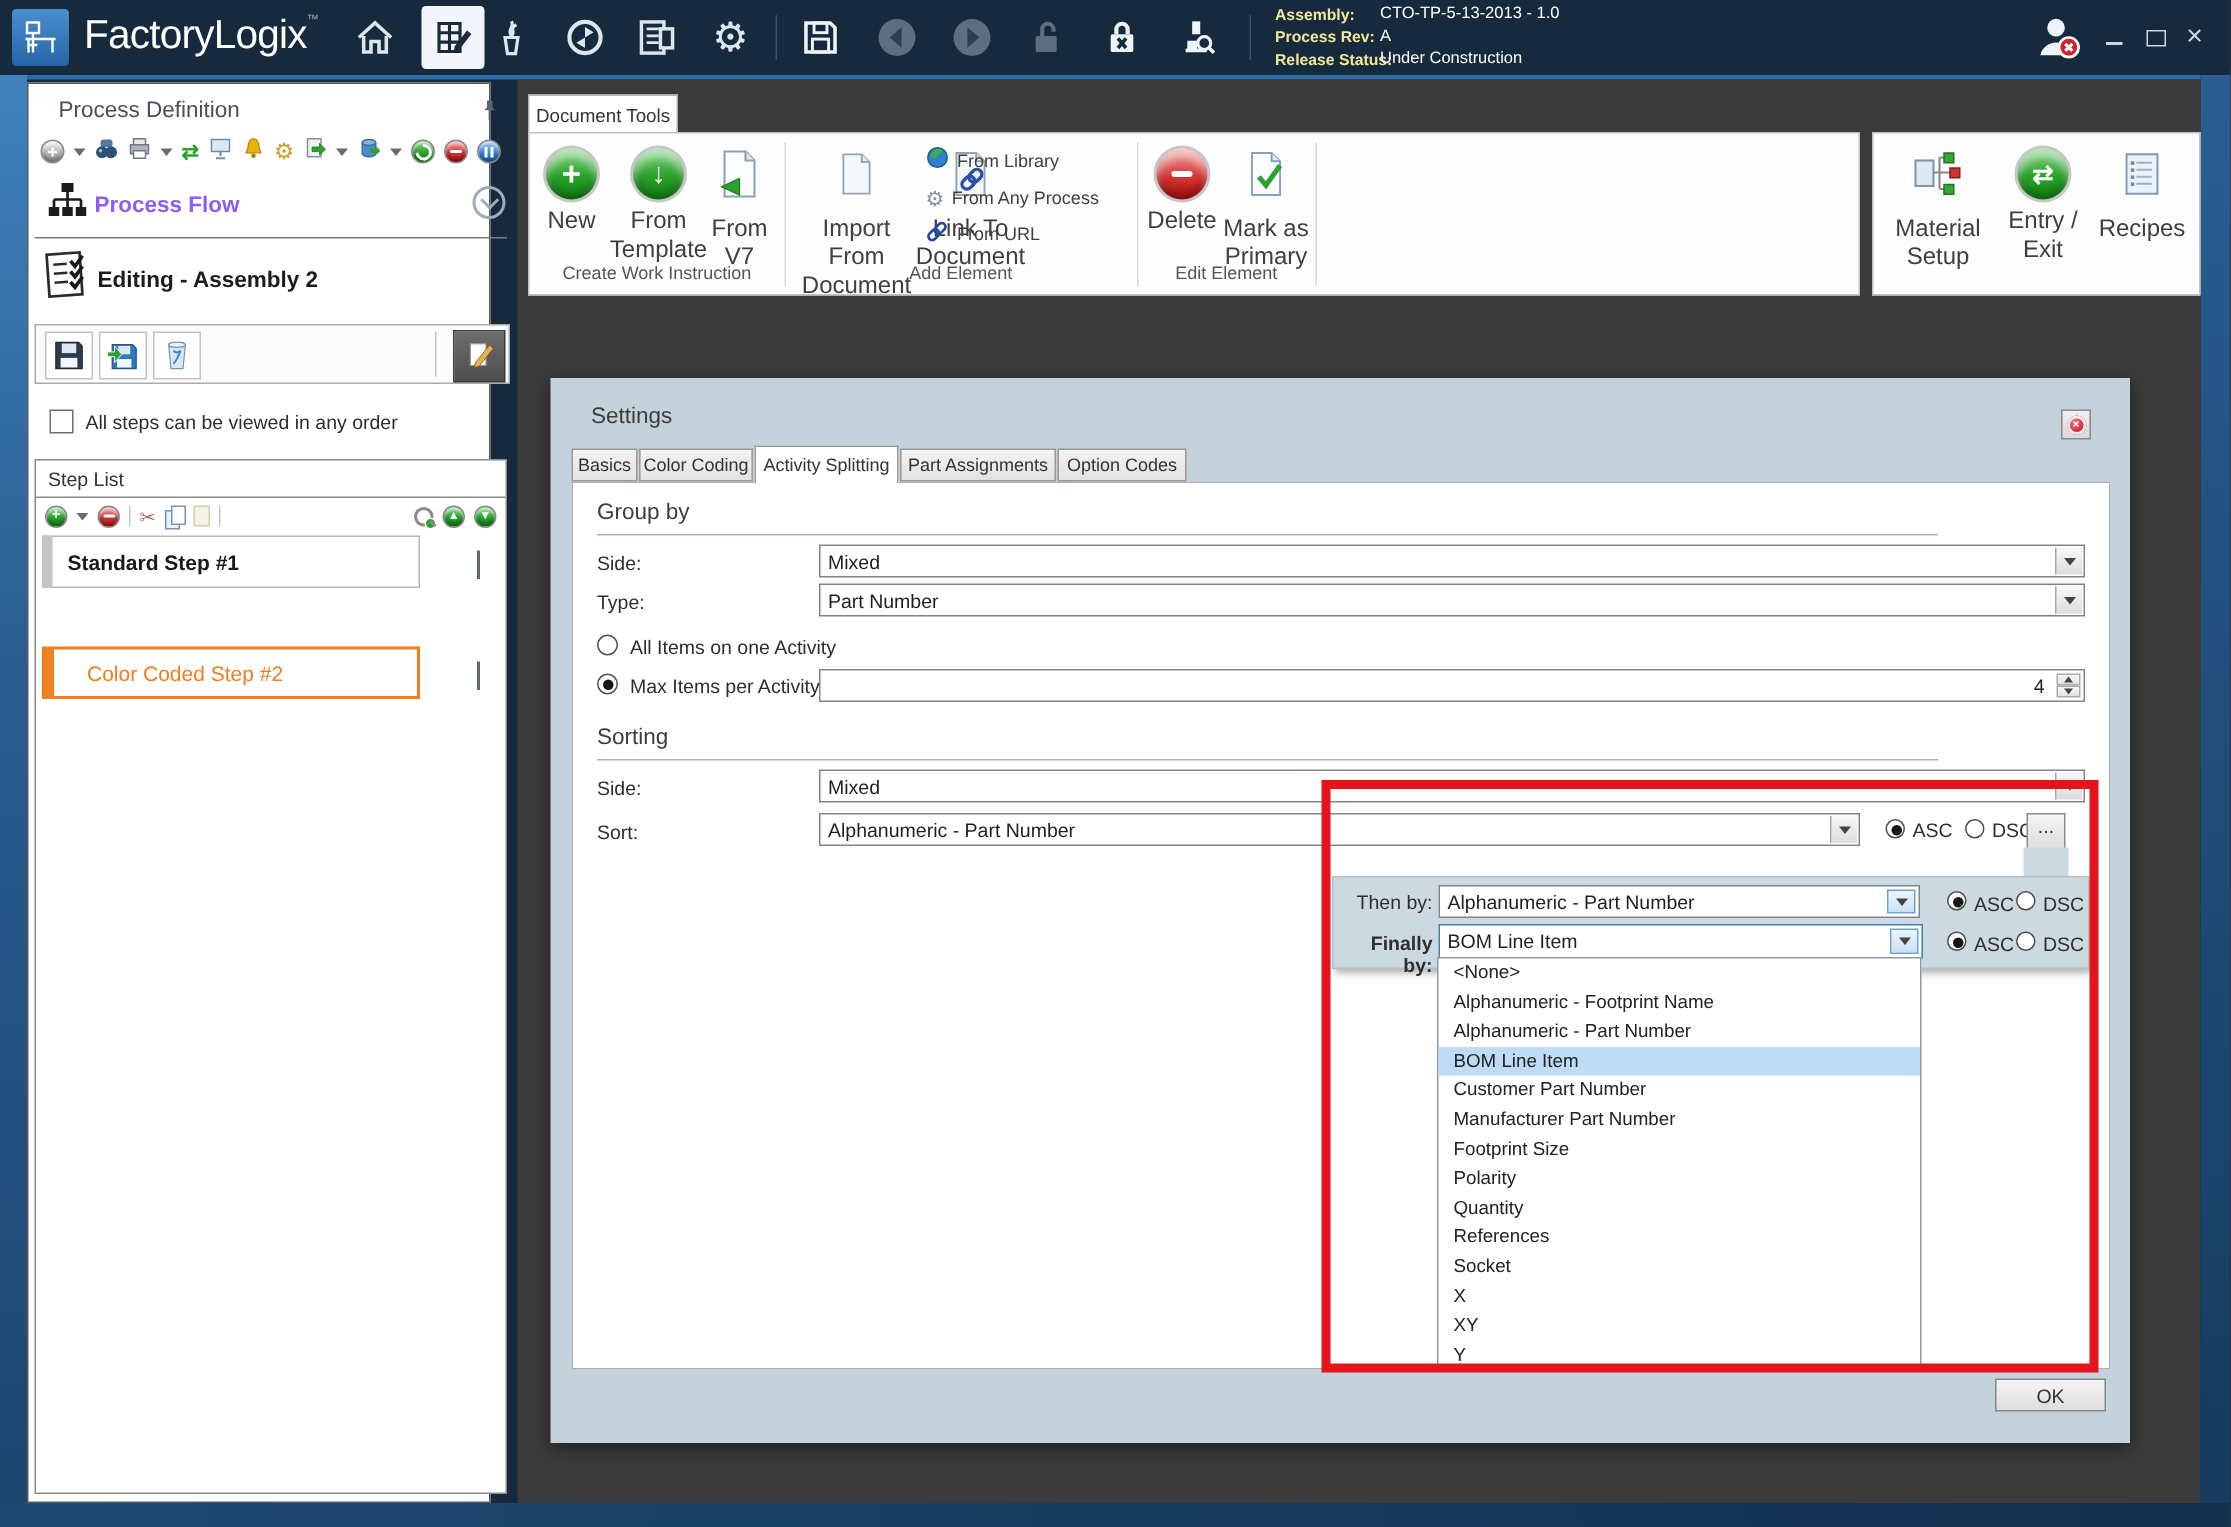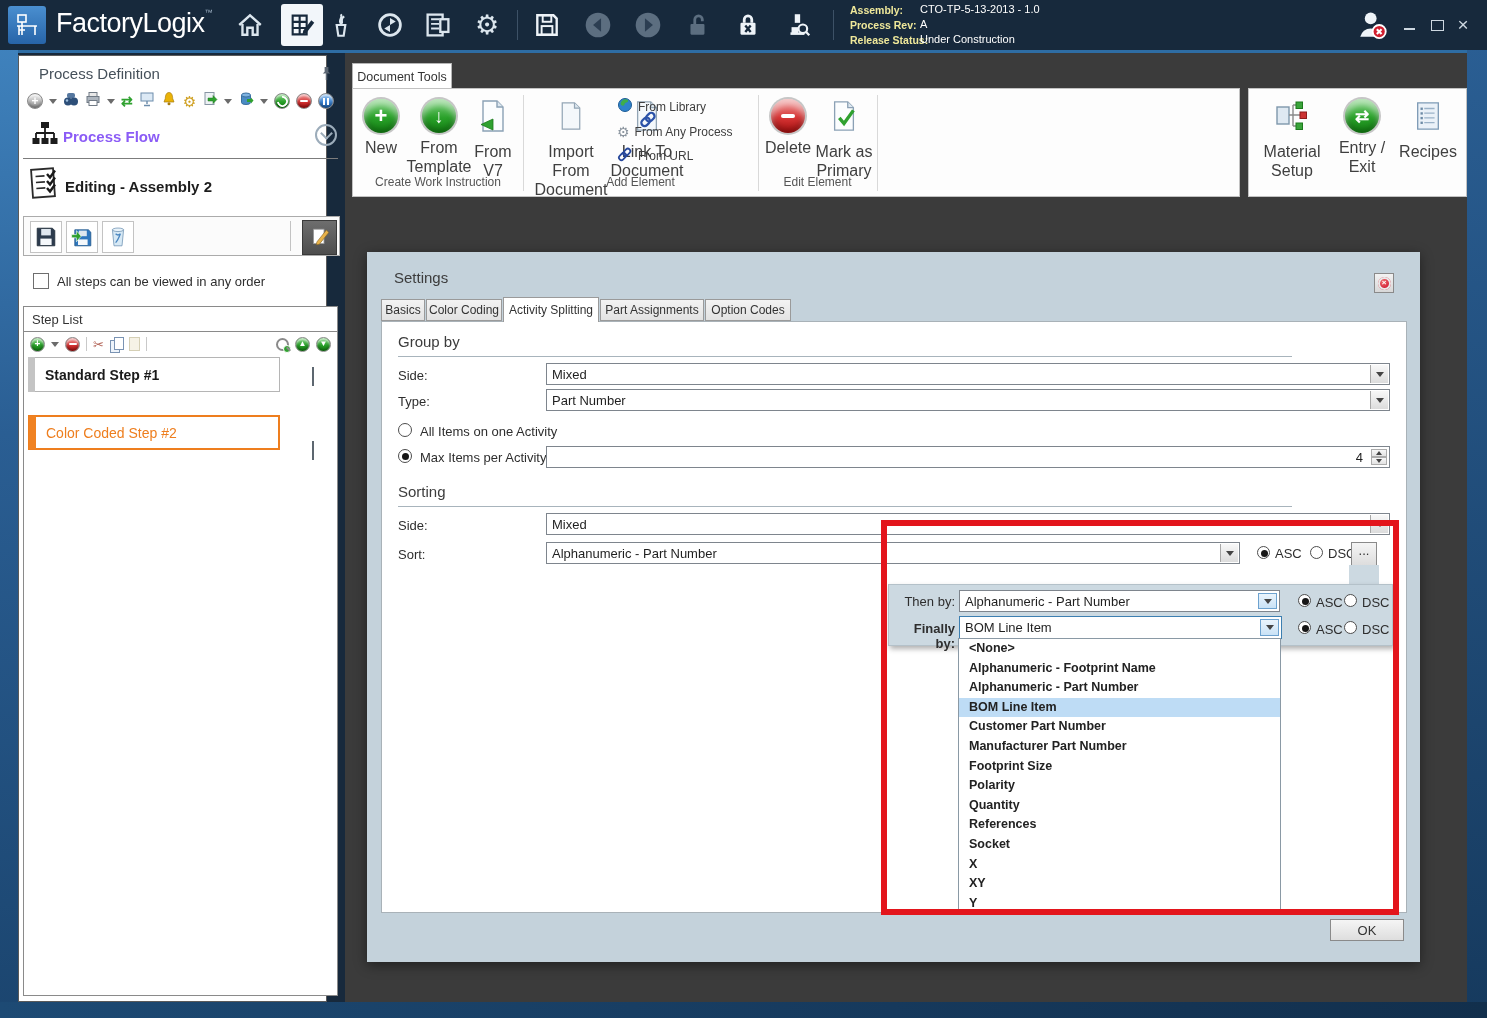--- a/index.html
+++ b/index.html
@@ -18,21 +18,21 @@
   .tbtn{position:absolute;top:4px;width:40px;height:42px;display:flex;align-items:center;justify-content:center;}
   .tbtn svg{display:block;}
   .tile{background:#f2f6fa;border-radius:3px;width:42px;}
   .tsep{position:absolute;top:10px;width:1px;height:30px;background:#3d5166;}
   .asm-label{position:absolute;left:850px;font-size:10.5px;font-weight:bold;color:#efe89a;}
   .asm-value{position:absolute;left:920px;font-size:11px;color:#fff;}
   .winbtn{position:absolute;top:14px;width:22px;height:22px;color:#cdd7e0;display:flex;align-items:center;justify-content:center;font-size:15px;}
   .maxglyph{width:11px;height:9px;border:1.5px solid #cdd7e0;}
   .minglyph{width:11px;height:2px;background:#cdd7e0;margin-top:8px;}
   
-  .sidebar{position:absolute;left:18px;top:55px;width:309px;height:947px;background:#fff;border:1px solid #5a5a5a;box-sizing:border-box;}
+  .sidebar{position:absolute;left:18px;top:55px;width:309px;height:947px;background:#fff;border:1px solid #5a5a5a;box-sizing:border-box;text-align:center;}
   .sb-title{position:absolute;left:20px;top:9px;font-size:15px;color:#45505a;}
   .sb-toolbar{position:absolute;left:8px;top:36px;height:18px;display:flex;align-items:center;gap:6px;}
   .sc{width:16px;height:16px;border-radius:50%;display:inline-flex;align-items:center;justify-content:center;color:#fff;font-weight:bold;font-size:12px;line-height:1;box-shadow:inset 0 2px 2px rgba(255,255,255,.55), inset 0 -2px 3px rgba(0,0,0,.3);border:1px solid #8a8a8a;box-sizing:border-box;}
   .sc.green{background:linear-gradient(#8fd98f,#2aa12a 55%,#128212);}
   .sc.red{background:linear-gradient(#efa0a0,#d63535 55%,#a90f0f);}
   .sc.blue{background:linear-gradient(#9ec7ef,#3e86d6 55%,#1f5fa8);}
   .sc.gray{background:linear-gradient(#ececec,#bdbdbd 55%,#939393);}
   .caret{width:0;height:0;border-left:4px solid transparent;border-right:4px solid transparent;border-top:5px solid #6b6b6b;}
   .gear-glyph{font-size:15px;color:#cf9f1f;line-height:1;}
   .swap-glyph{font-size:14px;font-weight:bold;color:#2fa12f;line-height:1;}
@@ -113,21 +113,21 @@
   .spinner{position:absolute;right:2px;top:2px;width:16px;height:16px;display:flex;flex-direction:column;}
   .spinner span{flex:1;border:1px solid #acacac;background:linear-gradient(#f7f7f7,#e2e2e2);display:flex;align-items:center;justify-content:center;}
   .spinner .tri{border-left-width:3px;border-right-width:3px;border-top-width:4px;}
   .spinner .tri.up{border-top:none;border-bottom:4px solid #444;}
   .morebtn{position:absolute;width:26px;height:25px;border:1px solid #8a8a8a;background:linear-gradient(#f5f5f5,#dcdcdc);box-sizing:border-box;font-size:13px;color:#333;display:flex;align-items:flex-start;justify-content:center;z-index:4;}
   .connector{position:absolute;background:#ccd9e1;z-index:5;}
   .popup{position:absolute;background:#ccd9e1;border:1px solid #b4c1c9;box-shadow:2px 3px 5px rgba(0,0,0,.3);box-sizing:border-box;z-index:5;}
   .popup .flabel{z-index:6;}
   .popup .combo{z-index:6;}
   .popup .radio{z-index:6;}
-  .list{position:absolute;background:#fff;border:1px solid #8a99a5;box-sizing:border-box;overflow:hidden;z-index:7;font-weight:bold;}
+  .list{position:absolute;background:#fff;border:1px solid #8a99a5;box-sizing:border-box;overflow:hidden;z-index:7;}
   .opt{height:19.6px;line-height:19.6px;padding-left:10px;font-size:12.5px;color:#222;white-space:nowrap;}
   .opt.sel{background:#bedcf5;}
   .okbtn{position:absolute;width:74px;height:22px;border:1px solid #8a8a8a;background:linear-gradient(#f5f5f5,#dedede);box-sizing:border-box;display:flex;align-items:center;justify-content:center;font-size:13px;color:#333;z-index:3;}
   .redrect{position:absolute;left:881px;top:520px;width:518px;height:395px;border:6px solid #e3151c;box-sizing:border-box;z-index:100;pointer-events:none;}
 </style>
 </head>
 <body>
 
 <div class="desk-left"></div>
 <div class="desk-right"></div>
@@ -395,21 +395,21 @@
         </span>
       <span class="sc green">
           <span class="tinytri">▼</span>
         </span>
     </div>
     <div class="step" style="top:50px;">
       <span class="bar"></span>
       <span class="stxt">Standard Step #1</span>
     </div>
     <div class="step-chev" style="top:60px;"><span class="chev"></span></div>
-    <div class="step orange" style="top:108px;">
+    <div class="step orange" style="top:124px;padding-left:12px;">
       <span class="bar"></span>
       <span class="stxt">Color Coded Step #2</span>
     </div>
     <div class="step-chev" style="top:134px;"><span class="chev"></span></div>
   </div>
 </div>
 
 <div class="main-bg"></div>
 
 <div class="ribbon-tab">Document Tools</div>

